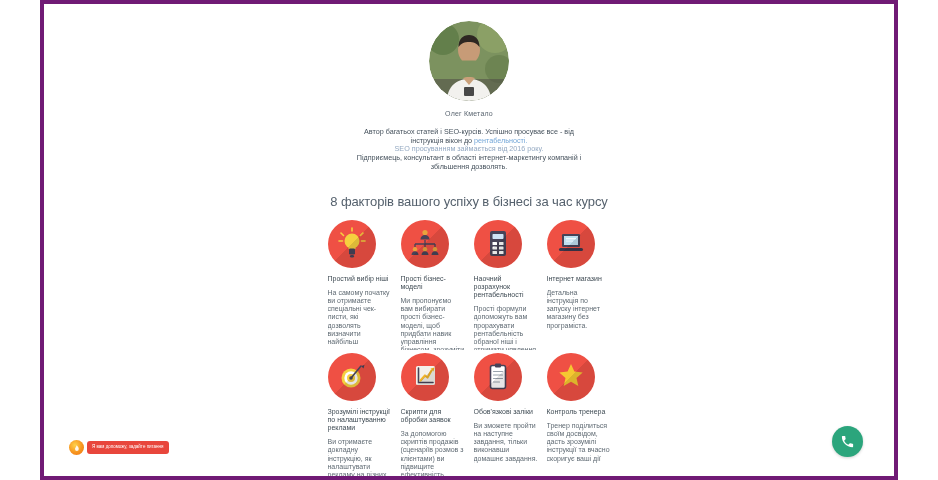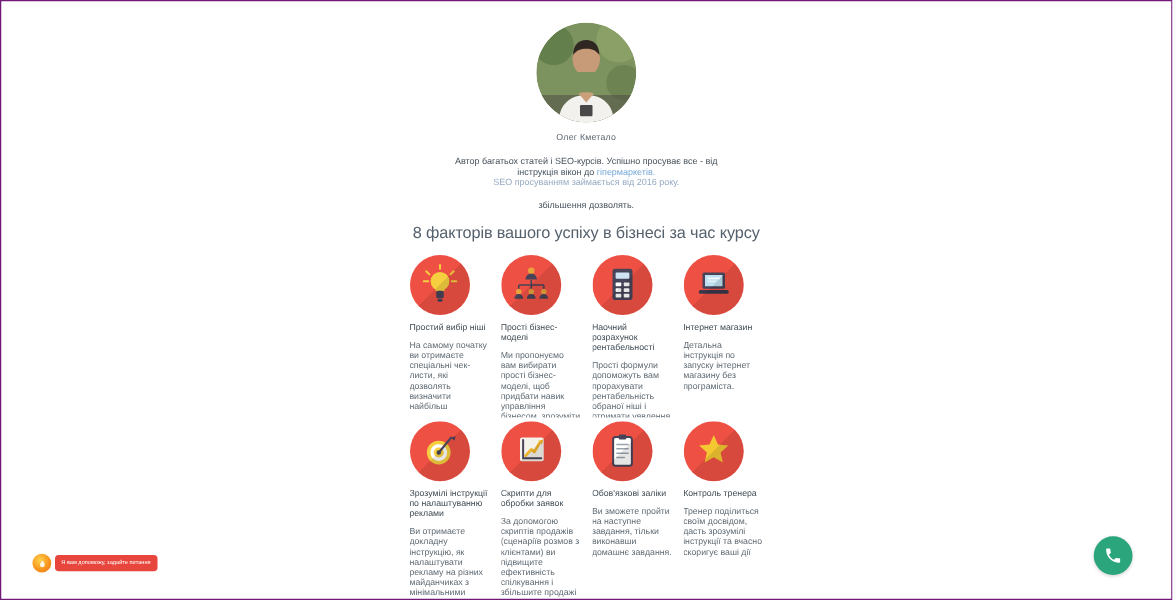--- a/index.html
+++ b/index.html
@@ -1,34 +1,34 @@
 <!DOCTYPE html>
 <html lang="uk"><head>
 <meta charset="utf-8">
 <style>
   * { margin:0; padding:0; box-sizing:border-box; }
   html,body { background:#fff; }
   body { font-family:"Liberation Sans","DejaVu Sans",sans-serif; }
   .page {
-    position:relative; width:938px; height:480px; margin:0 auto;
-    background:#fff; overflow:hidden; border:1px solid #701a75;
+    position:relative; width:858px; height:480px; margin:0 auto;
+    background:#fff; overflow:hidden; border:4px solid #701a75;
   }
   .content { display:flex; flex-direction:column; align-items:center; }
 
   
   .avatar { margin-top:17px; width:80px; height:80px; border-radius:50%; overflow:hidden; flex:0 0 auto; }
   .avatar svg { display:block; }
 
   .profile-name { margin-top:9px; font-size:7px; color:#5a6570; letter-spacing:.2px; }
 
   .bio { margin-top:11px; text-align:center; font-size:7.2px; line-height:8.7px; color:#45515c; width:230px; }
   .bio .muted { color:#94a9c2; }
   .bio a { color:#74a7d8; text-decoration:none; }
 
-  .page-title { margin-top:9px; font-size:13px; font-weight:400; color:#55616d; letter-spacing:-0.1px; }
+  .page-title { margin-top:22px; font-size:13px; font-weight:400; color:#55616d; letter-spacing:-0.1px; }
 
   
   .grid {
     margin-top:11px;
     display:grid;
     grid-template-columns:repeat(4,64px);
     column-gap:9px; row-gap:3px;
   }
   .cell { overflow:hidden; }
   .cell.r1 { height:130px; }
@@ -93,23 +93,23 @@
           <path d="M34 57l6 7 6-7c-2-1.5-10-1.5-12 0z" fill="#caa07a"></path>
           <rect x="35" y="66" width="10" height="9" rx="1" fill="#2a2a2a" opacity="0.85"></rect>
         </g>
       </svg>
     </div>
 
     <div class="profile-name">Олег Кметало</div>
 
     <div class="bio">
       <span>Автор багатьох статей і SEO-курсів. Успішно просуває все - від</span><br>
-      <span>інструкція вікон до </span><a href="#">гіпермаркетів.</a><br>
+      <span>інструкція вікон до </span><a href="#">рентабельності.</a><br>
       <span class="muted">SEO просуванням займається від 2016 року.</span><br>
-      <br>
+      <span>Підприємець, консультант в області інтернет-маркетингу компаній і</span><br>
       <span>збільшення дозволять.</span>
     </div>
 
     <h1 class="page-title">8 факторів вашого успіху в бізнесі за час курсу</h1>
 
     <div class="grid">
 
       <div class="cell r1">
         <div class="icon-circle">
           <svg width="48" height="48" viewBox="0 0 48 48">

